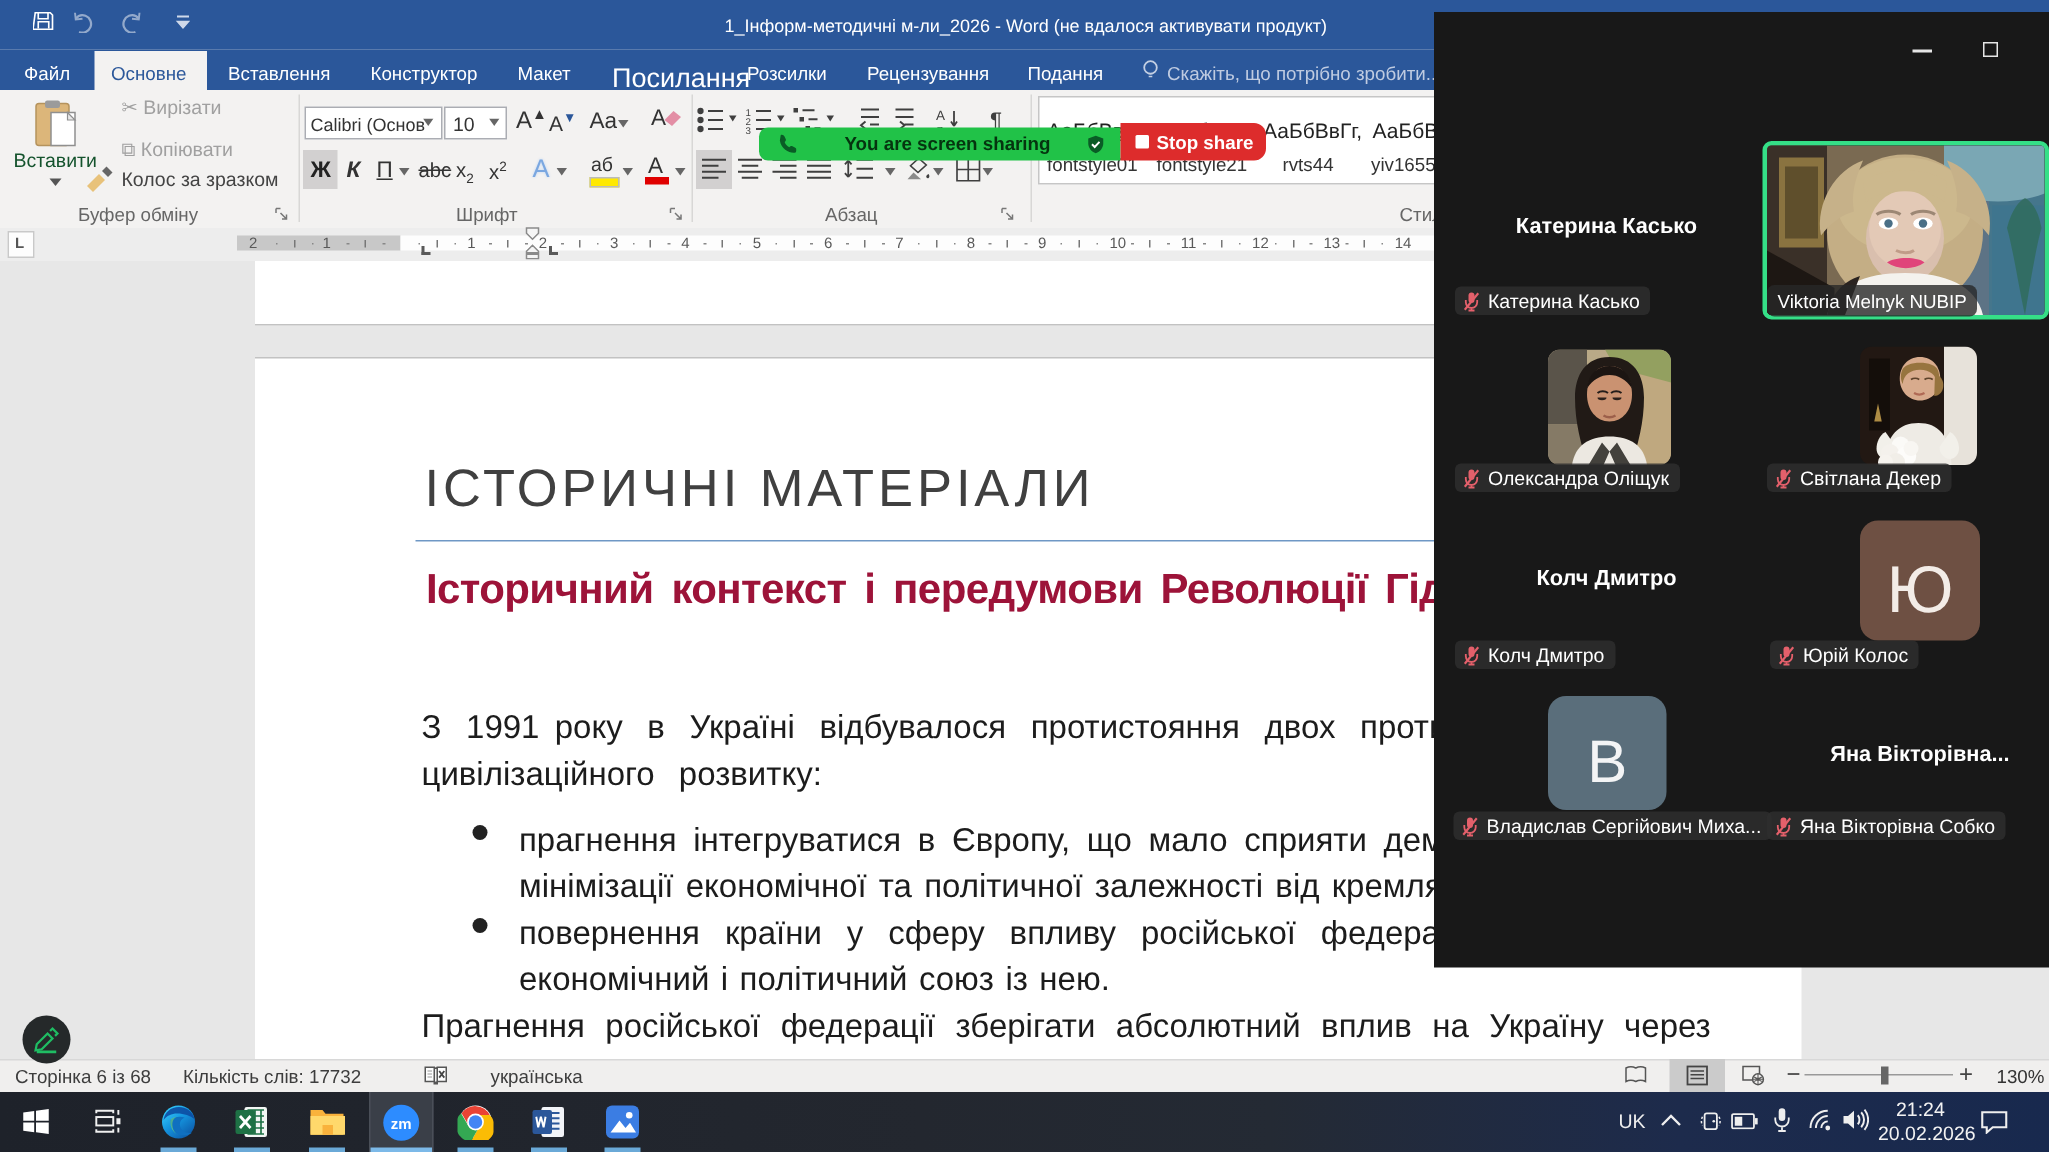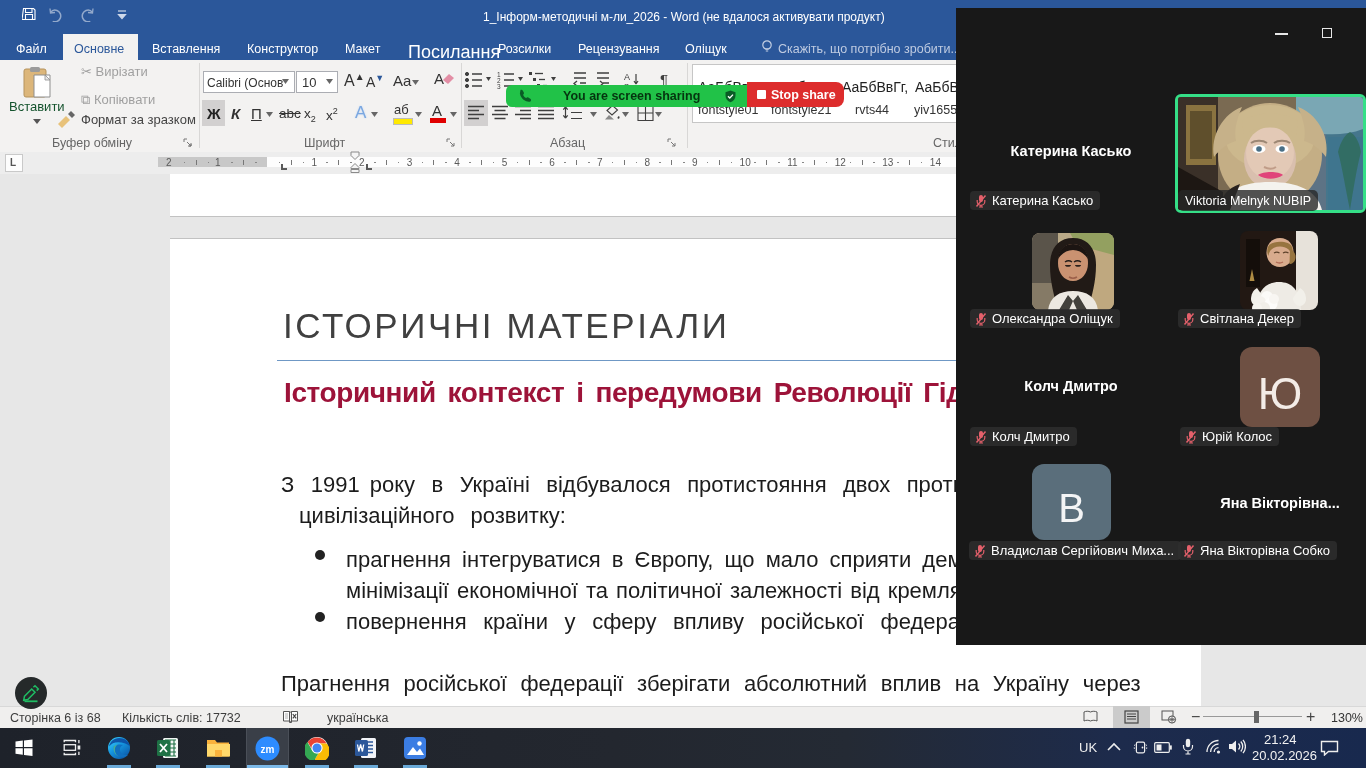--- a/index.html
+++ b/index.html
@@ -38,21 +38,21 @@
 <div class="abs" style="left:0;top:33px;width:1366px;height:27px;background:#2b579a;"></div>
 <div class="abs" style="left:63px;top:34px;width:75px;height:26px;background:#f3f2f1;"></div>
 <div class="t" style="left:16px;top:43px;font-size:12.5px;color:#ffffff;">Файл</div>
 <div class="t" style="left:74px;top:43px;font-size:12.5px;color:#2b579a;">Основне</div>
 <div class="t" style="left:152px;top:43px;font-size:12.5px;color:#ffffff;">Вставлення</div>
 <div class="t" style="left:247px;top:43px;font-size:12.5px;color:#ffffff;">Конструктор</div>
 <div class="t" style="left:345px;top:43px;font-size:12.5px;color:#ffffff;">Макет</div>
 <div class="t" style="left:408px;top:43px;font-size:18px;color:#ffffff;">Посилання</div>
 <div class="t" style="left:498px;top:43px;font-size:12.5px;color:#ffffff;">Розсилки</div>
 <div class="t" style="left:578px;top:43px;font-size:12.5px;color:#ffffff;">Рецензування</div>
-<div class="t" style="left:685px;top:43px;font-size:12.5px;color:#ffffff;">Оліщук</div>
+<div class="t" style="left:685px;top:43px;font-size:12.5px;color:#ffffff;">Подання</div>
 <svg class="abs" style="left:760px;top:39px;" width="14" height="16" viewBox="0 0 14 16">
   <circle cx="7" cy="6" r="4.2" fill="none" stroke="#c3cfe3" stroke-width="1.2"></circle>
   <path d="M5.5 10 h3 M5.8 12 h2.4" stroke="#c3cfe3" stroke-width="1.1"></path>
 </svg>
 <div class="t" style="left:778px;top:43px;font-size:12.5px;color:#bfcbe1;">Скажіть, що потрібно зробити...</div>
 
 <div class="abs" id="ribbon" style="left:0;top:60px;width:1366px;height:92px;background:#f3f2f1;"></div>
 <div class="abs" style="left:199px;top:63px;width:1px;height:85px;background:#d8d7d6;"></div>
 <div class="abs" style="left:461px;top:63px;width:1px;height:85px;background:#d8d7d6;"></div>
 <div class="abs" style="left:687px;top:63px;width:1px;height:85px;background:#d8d7d6;"></div>
@@ -62,21 +62,21 @@
   <rect x="13" y="1" width="10" height="5" rx="1.5" fill="#9b9b9b"></rect>
   <path d="M17 9 h16 v22 h-16 z" fill="#ffffff" stroke="#8f8f8f" stroke-width="1"></path>
   <path d="M28 9 l5 5 h-5 z" fill="#e8e8e8" stroke="#8f8f8f" stroke-width="0.8"></path>
 </svg>
 <div class="t" style="left:9px;top:100px;font-size:13px;color:#14532d;">Вставити</div>
 <svg class="abs" style="left:32px;top:118px;" width="10" height="7">
       <path d="M1 1 h8 l-4 5 z" fill="#555"></path>
     </svg>
 <div class="t" style="left:81px;top:65px;font-size:13px;color:#a0a0a0;">✂ Вирізати</div>
 <div class="t" style="left:81px;top:93px;font-size:13px;color:#a0a0a0;">⧉ Копіювати</div>
-<div class="t" style="left:81px;top:113px;font-size:13px;color:#444;">Формат за зразком</div>
+<div class="t" style="left:81px;top:113px;font-size:13px;color:#444;">Колос за зразком</div>
 <svg class="abs" style="left:56px;top:110px;" width="22" height="18" viewBox="0 0 22 18">
   <path d="M2 14 l8 -8 4 4 -8 8 z" fill="#e8c27a"></path>
   <path d="M12 4 l3 -3 4 4 -3 3 z" fill="#666"></path>
 </svg>
 <div class="t" style="left:52px;top:137px;font-size:12.5px;color:#666;">Буфер обміну</div>
 <svg class="abs" style="left:183px;top:138px;" width="10" height="10" viewBox="0 0 10 10">
       <path d="M1 1 v-0 h0 M1 1 h3 M1 1 v3 M8 5 v3 h-3 M8 8 l-4 -4 M8 8 h-2 M8 8 v-2" stroke="#777" stroke-width="1" fill="none"></path>
     </svg>
 
 <div class="abs" style="left:203px;top:71px;width:90px;height:20px;background:#fff;border:1px solid #abadb3;"></div>
@@ -278,26 +278,27 @@
     </div>
 
 <div class="abs" style="left:170px;top:174px;width:1031px;height:43px;background:#ffffff;border-bottom:1px solid #c2c2c2;box-sizing:border-box;"></div>
 <div class="abs" style="left:170px;top:238px;width:1031px;height:468px;background:#ffffff;border-top:1px solid #c2c2c2;box-sizing:border-box;"></div>
 
 <div class="t" style="left:283px;top:308px;font-size:35px;letter-spacing:2.6px;color:#404040;">ІСТОРИЧНІ МАТЕРІАЛИ</div>
 <div class="abs" style="left:277px;top:360px;width:865px;height:1px;background:#6f98c5;"></div>
 <div class="t" style="left:284px;top:379px;font-size:28px;font-weight:bold;color:#9d1339;word-spacing:4.5px;letter-spacing:-0.4px;">Історичний контекст і передумови Революції Гідності</div>
 
 <div class="t" style="left:281px;top:474px;font-size:22px;color:#1c1c1c;word-spacing:10.3px;">З 1991<span style="word-spacing:4px;"> </span>року в Україні відбувалося протистояння двох протилежних векторів</div>
-<div class="t" style="left:281px;top:505px;font-size:22px;color:#1c1c1c;word-spacing:10px;margin-left:18px;">цивілізаційного розвитку:</div>
+<div class="t" style="left:281px;top:505px;font-size:22px;color:#1c1c1c;word-spacing:10px;">цивілізаційного розвитку:</div>
 <div class="abs" style="left:315px;top:550px;width:10px;height:10px;border-radius:50%;background:#222;"></div>
 <div class="t" style="left:346px;top:549px;font-size:22px;color:#1c1c1c;word-spacing:5px;">прагнення інтегруватися в Європу, що мало сприяти демократизації,</div>
 <div class="t" style="left:346px;top:580px;font-size:22px;color:#1c1c1c;word-spacing:2px;">мінімізації економічної та політичної залежності від кремля</div>
 <div class="abs" style="left:315px;top:612px;width:10px;height:10px;border-radius:50%;background:#222;"></div>
 <div class="t" style="left:346px;top:611px;font-size:22px;color:#1c1c1c;word-spacing:10.5px;">повернення країни у сферу впливу російської федерації, орієнтація на</div>
+<div class="t" style="left:346px;top:642px;font-size:22px;color:#1c1c1c;word-spacing:1.5px;">економічний і політичний союз із нею.</div>
 <div class="t" style="left:281px;top:673px;font-size:22px;color:#1c1c1c;word-spacing:7.5px;">Прагнення російської федерації зберігати абсолютний вплив на Україну через</div>
 
 <div class="abs" style="left:506px;top:85px;width:241px;height:22px;background:#21c248;border-radius:6px 0 0 6px;"></div>
 <svg class="abs" style="left:518px;top:89px;" width="13" height="13" viewBox="0 0 13 13">
   <path d="M2.5 1 c1 -0.5 2 0 2.5 1 l0.8 1.6 c0.4 0.8 0 1.6 -0.7 2.1 c0.5 1.6 1.6 2.8 3.1 3.4 c0.5 -0.7 1.4 -1 2.1 -0.6 l1.6 0.9 c1 0.5 1.4 1.6 0.9 2.5 l-0.4 0.7 c-3 1 -9.5 -1.6 -10.5 -8 z" fill="#0a5c26"></path>
 </svg>
 <div class="t" style="left:563px;top:90px;font-size:12.5px;font-weight:bold;color:#05340f;">You are screen sharing</div>
 <svg class="abs" style="left:724px;top:90px;" width="13" height="13" viewBox="0 0 13 13">
   <path d="M6.5 0.5 l5 1.8 v3.2 c0 3.2 -2.1 5.6 -5 6.7 c-2.9 -1.1 -5 -3.5 -5 -6.7 v-3.2 z" fill="#0a5c26"></path>
   <path d="M4 6.2 l1.8 1.8 3.2 -3.4" stroke="#fff" stroke-width="1.3" fill="none"></path>

